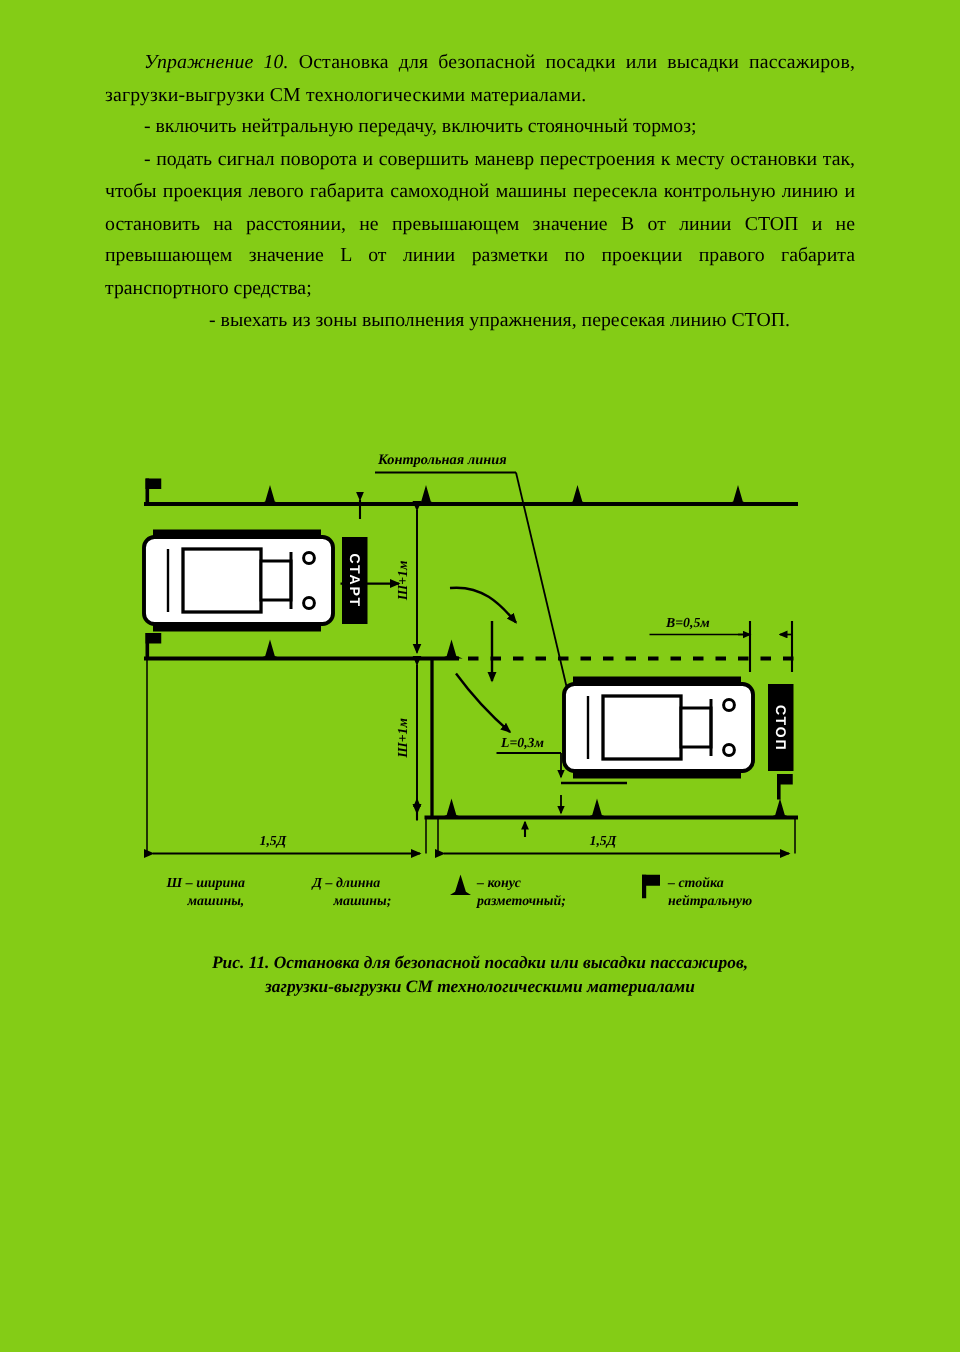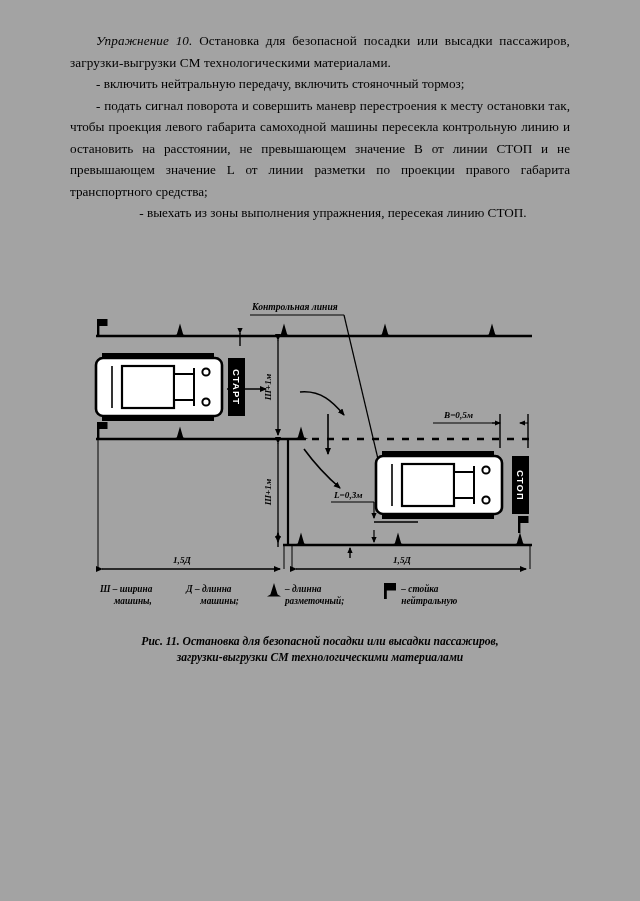--- a/index.html
+++ b/index.html
@@ -6,21 +6,21 @@
   body{
     width:640px;height:901px;
     background:#ffffff;
     font-family:"Liberation Serif", serif;
     color:#000;
     overflow:hidden;
     position:relative;
   }
   .page{
     position:absolute;left:0;top:0;width:640px;height:901px;
-    background:#a3a3a3;
+    background:#84cc16;
   }
 
   
   .textblock{
     position:absolute;
     left:70px; top:30px; width:500px;
   }
   .para{
     font-size:13.2px;
     line-height:21.5px;
@@ -58,21 +58,21 @@
     font-style:italic;
     font-weight:bold;
     font-size:9.3px;
     line-height:11.5px;
   }
   .legend-row{
     display:flex;
     align-items:flex-start;
     gap:0px;
   }
-  .leg-item{ display:flex; align-items:flex-start; }
+  .leg-item{ display:flex; align-items:flex-start;margin-left:11px; }
   .leg-text{ white-space:nowrap; }
   .leg-text .l2{ display:block; padding-left:14px; }
   .leg-gap1{ width:34px; }
   .leg-gap2{ width:28px; }
   .leg-gap3{ width:40px; }
   .leg-ico{ margin-right:4px; margin-top:-1px; }
 
   .caption{
     position:absolute;
     left:70px; top:338px; width:500px;
@@ -324,21 +324,21 @@
 
         <div class="leg-gap2"></div>
 
         <div class="leg-item">
           <span class="leg-ico">
             <svg width="14" height="15" viewBox="0 0 14 15">
               <path d="M7,0 L3.4,11.5 L0,13.6 L14,13.6 L10.6,11.5 z" fill="#000"></path>
             </svg>
           </span>
           <div class="leg-text">
-            <span>– длинна</span>
+            <span>– конус</span>
             <span class="l2" style="padding-left:0;">разметочный;</span>
           </div>
         </div>
 
         <div class="leg-gap3"></div>
 
         <div class="leg-item">
           <span class="leg-ico">
             <svg width="13" height="16" viewBox="0 0 13 16">
               <rect x="0" y="0" width="12" height="7.5" fill="#000"></rect>

